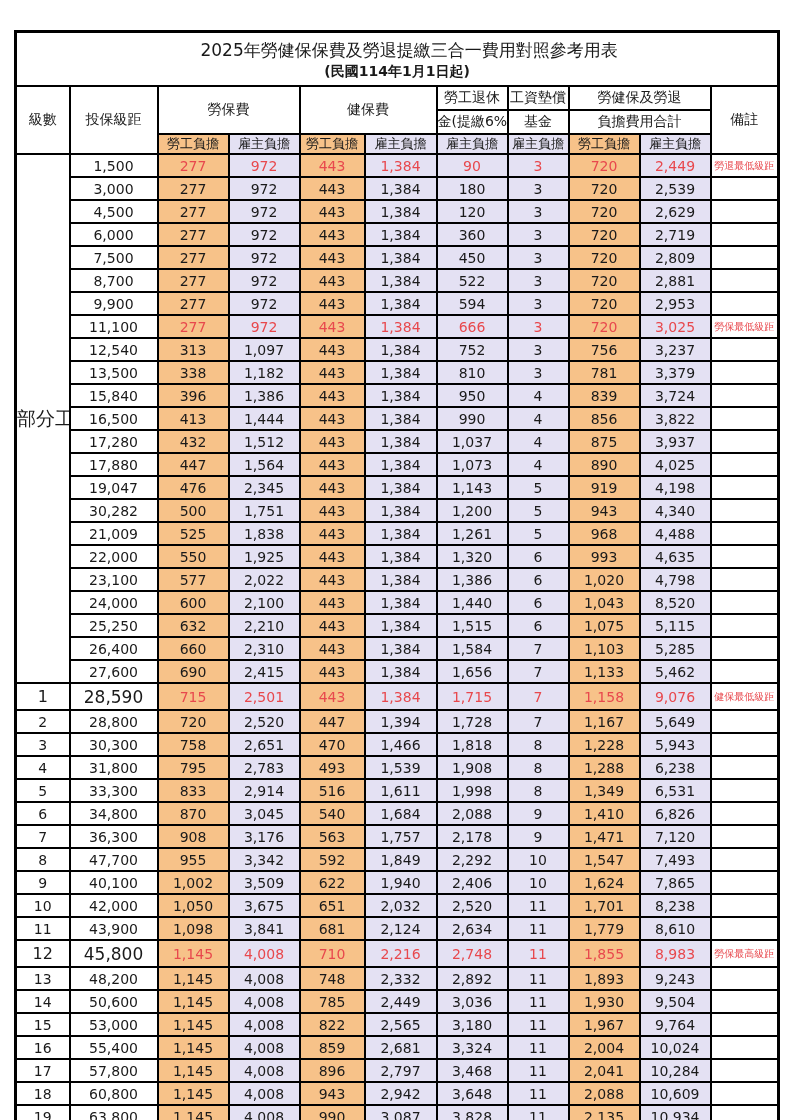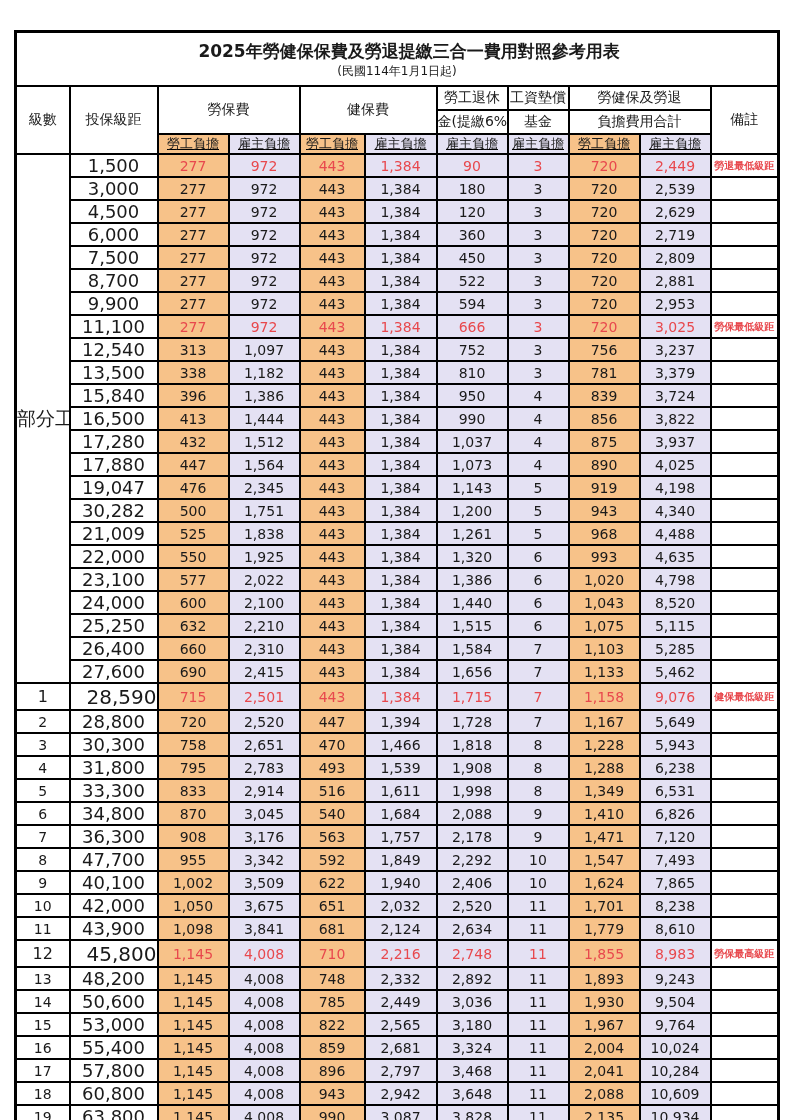--- a/index.html
+++ b/index.html
@@ -11,36 +11,36 @@
   .sheet { position:absolute; left:14px; top:30px; }
   table.fee {
     border-collapse:collapse; table-layout:fixed; width:763px;
     border:3px solid #000;
   }
   .fee th, .fee td {
     border:2px solid #000; text-align:center; vertical-align:middle;
     padding:0; overflow:hidden; white-space:nowrap; color:#1a1a1a;
   }
   .title-cell { height:52px; background:#fff; }
-  .title-main { font-size:17px; font-weight:bold; line-height:1.45;padding-left:24px; }
-  .title-sub  { font-size:12px; font-weight:normal; line-height:1.2; }
+  .title-main { font-size:17px; font-weight:normal; line-height:1.45;padding-left:24px; }
+  .title-sub  { font-size:14px; font-weight:bold; line-height:1.2; }
   thead th { font-weight:normal; font-size:14px; background:#fff; }
   thead tr.hrow { height:24px; }
-  thead tr.subhead { height:16px;text-decoration:underline; }
+  thead tr.subhead { height:16px; }
   thead tr.subhead th { font-size:13px; }
   tbody td { font-size:14px; height:21px; background:#fff; }
   tbody tr.big td { height:25px; }
   td.emp, th.emp { background:#F7C289; }
   td.er,  th.er  { background:#E4E1F3; }
   tr.hl td.num { color:#E8484D; }
-  td.remark-cell { font-size:10px; font-weight:bold; color:#E8484D; padding:0 1px; }
+  td.remark-cell { font-size:10px; font-weight:normal; color:#E8484D; padding:0 1px; }
   td.level-cell { font-size:14px; }
   td.part-time { font-size:19px; letter-spacing:0; }
-  td.bracket-cell { font-size:18px; }
-  tr.big td.bracket-cell { font-size:20px;text-align:right; }
+  td.bracket-cell { font-size:14px; }
+  tr.big td.bracket-cell { font-size:17px; }
   tr.big td.level-cell { font-size:16px; }
 </style>
 </head>
 <body>
 
 <div class="sheet">
   <table class="fee">
     <colgroup>
       <col style="width:54px">
         <col style="width:88px">

